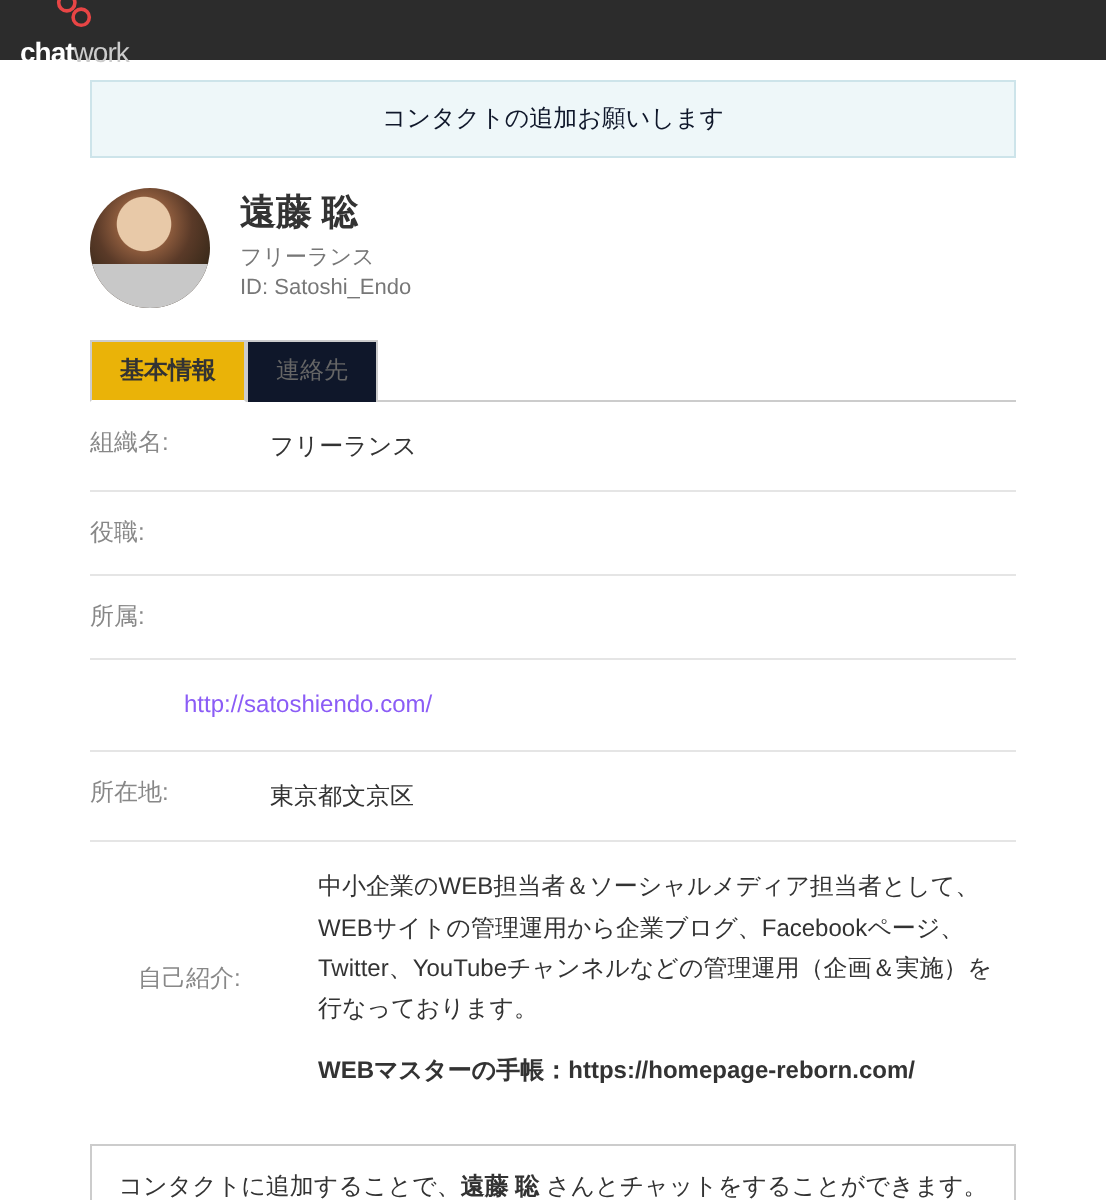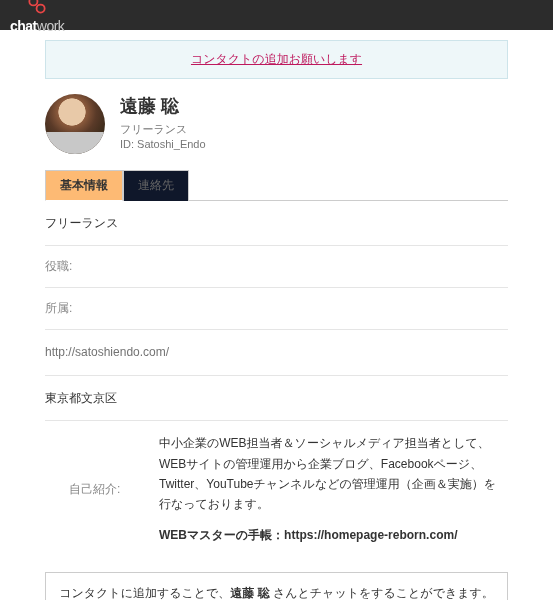--- a/index.html
+++ b/index.html
@@ -3,35 +3,35 @@
 <meta charset="utf-8">
 <style>
 * { margin: 0; padding: 0; box-sizing: border-box; }
 body { font-family: "Hiragino Kaku Gothic Pro", Meiryo, sans-serif; background: #fff; width: 553px; }
 .topbar { background: #2c2c2c; height: 30px; display: flex; align-items: center; padding: 0 10px; }
 .logo { display: flex; align-items: center; gap: 4px; flex-direction: column; }
 .logo-icon { width: 18px; height: 18px; }
 .logo-text { color: #fff; font-size: 14px; font-weight: bold; letter-spacing: -0.5px; }
 .logo-text .work { color: #ccc; font-weight: normal; }
 .main { padding: 10px 45px 20px; }
-.notice { background: #eef7f9; border: 1px solid #cde4ea; color: #be185d; text-align: center; font-size: 12px; padding: 10px; margin-bottom: 15px; text-decoration: underline; }
+.notice { background: #eef7f9; border: 1px solid #cde4ea; color: #0f172a; text-align: center; font-size: 12px; padding: 10px; margin-bottom: 15px; }
 .profile-header { display: flex; gap: 15px; margin-bottom: 15px; }
 .avatar { width: 60px; height: 60px; border-radius: 50%; background: radial-gradient(circle at 45% 30%, #e8c9a8 0%, #e8c9a8 25%, #8b5a3c 26%, #5a3a28 45%, #3a2a1a 70%); position: relative; overflow: hidden; flex-shrink: 0; }
 .avatar::after { content: ""; position: absolute; left: 0; right: 0; bottom: 0; height: 22px; background: #c8c8c8; }
 .profile-info h2 { font-size: 18px; color: #333; margin-bottom: 4px; font-weight: bold; }
 .profile-info .sub { font-size: 11px; color: #777; line-height: 1.4; }
 .tabs { display: flex; border-bottom: 1px solid #ccc; gap: 0; }
 .tab { font-size: 12px; padding: 6px 14px; background: #0f172a; border: 1px solid #ccc; border-bottom: none; color: #666; cursor: pointer; position: relative; top: 1px; }
-.tab.active { background: #fdba74; color: #333; border-bottom: 1px solid #fff; font-weight: bold; }
+.tab.active { background: #eab308; color: #333; border-bottom: 1px solid #fff; font-weight: bold; }
 .info-table { width: 100%; }
 .info-row { display: flex; border-bottom: 1px solid #e5e5e5; padding: 12px 0; font-size: 12px; }
 .info-row:last-child { border-bottom: none; }
 .info-label { width: 90px; color: #888; flex-shrink: 0; }
 .info-value { color: #333; flex: 1; line-height: 1.7; }
-.info-value a { color: #737373; text-decoration: none; }
+.info-value a { color: #8b5cf6; text-decoration: none; margin-left: 47px; }
 .add-box { border: 1px solid #ccc; padding: 12px; text-align: center; font-size: 12px; color: #333; margin-top: 15px; }
 .add-box b { font-weight: bold; }
 </style>
 </head>
 <body>
 
 <div class="topbar">
   <div class="logo">
     <span class="logo-icon">
       <svg viewBox="0 0 20 20" width="18" height="18">
@@ -56,34 +56,36 @@
     </div>
   </div>
 
   <div class="tabs">
     <div class="tab active">基本情報</div>
     <div class="tab">連絡先</div>
   </div>
 
   <div class="info-table">
     <div class="info-row">
+      <div class="info-label">組織名:</div>
       <div class="info-value">フリーランス</div>
     </div>
     <div class="info-row">
       <div class="info-label">役職:</div>
       <div class="info-value"></div>
     </div>
     <div class="info-row">
       <div class="info-label">所属:</div>
       <div class="info-value"></div>
     </div>
     <div class="info-row">
       <div class="info-value"><a href="#">http://satoshiendo.com/</a></div>
     </div>
     <div class="info-row">
+      <div class="info-label">所在地:</div>
       <div class="info-value">東京都文京区</div>
     </div>
     <div class="info-row">
       <div class="info-label" style="align-self:center;margin-left:24px;">自己紹介:</div>
       <div class="info-value">
         <div>中小企業のWEB担当者＆ソーシャルメディア担当者として、WEBサイトの管理運用から企業ブログ、Facebookページ、Twitter、YouTubeチャンネルなどの管理運用（企画＆実施）を行なっております。</div>
         <div style="margin-top:10px;font-weight:bold;">WEBマスターの手帳：https://homepage-reborn.com/</div>
       </div>
     </div>
   </div>

